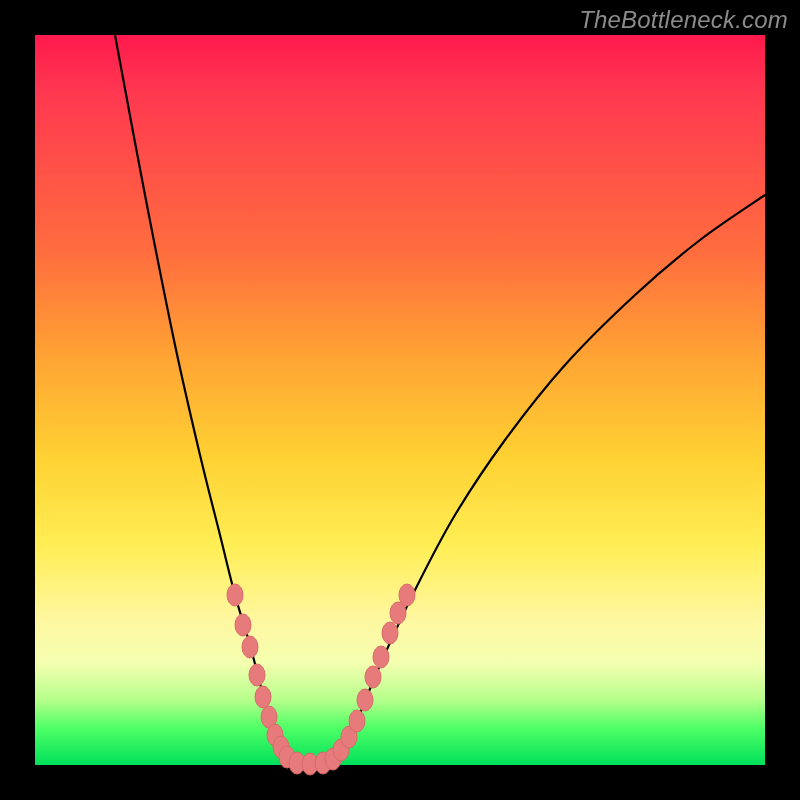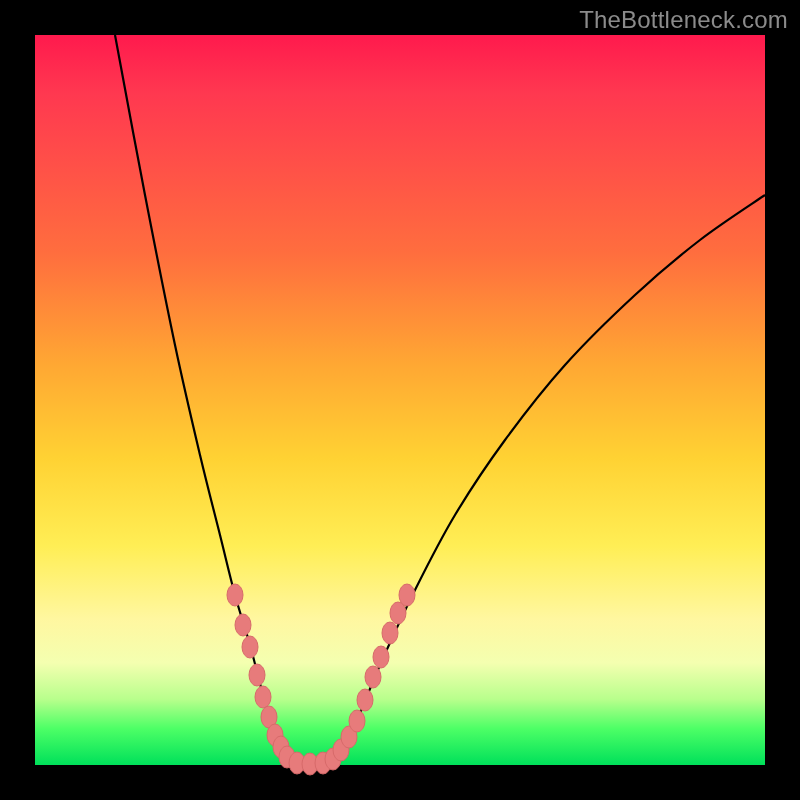--- a/index.html
+++ b/index.html
@@ -43,20 +43,21 @@
   }
   .watermark {
     position: absolute;
     top: 6px;
     right: 12px;
     color: #8b8b8b;
     font-size: 24px;
     font-weight: 500;
     letter-spacing: 0.2px;
     user-select: none;
+    font-style: italic;
   }
   svg.curve-layer {
     position: absolute;
     left: 0;
     top: 0;
     width: 730px;
     height: 730px;
     overflow: visible;
   }
 </style>

